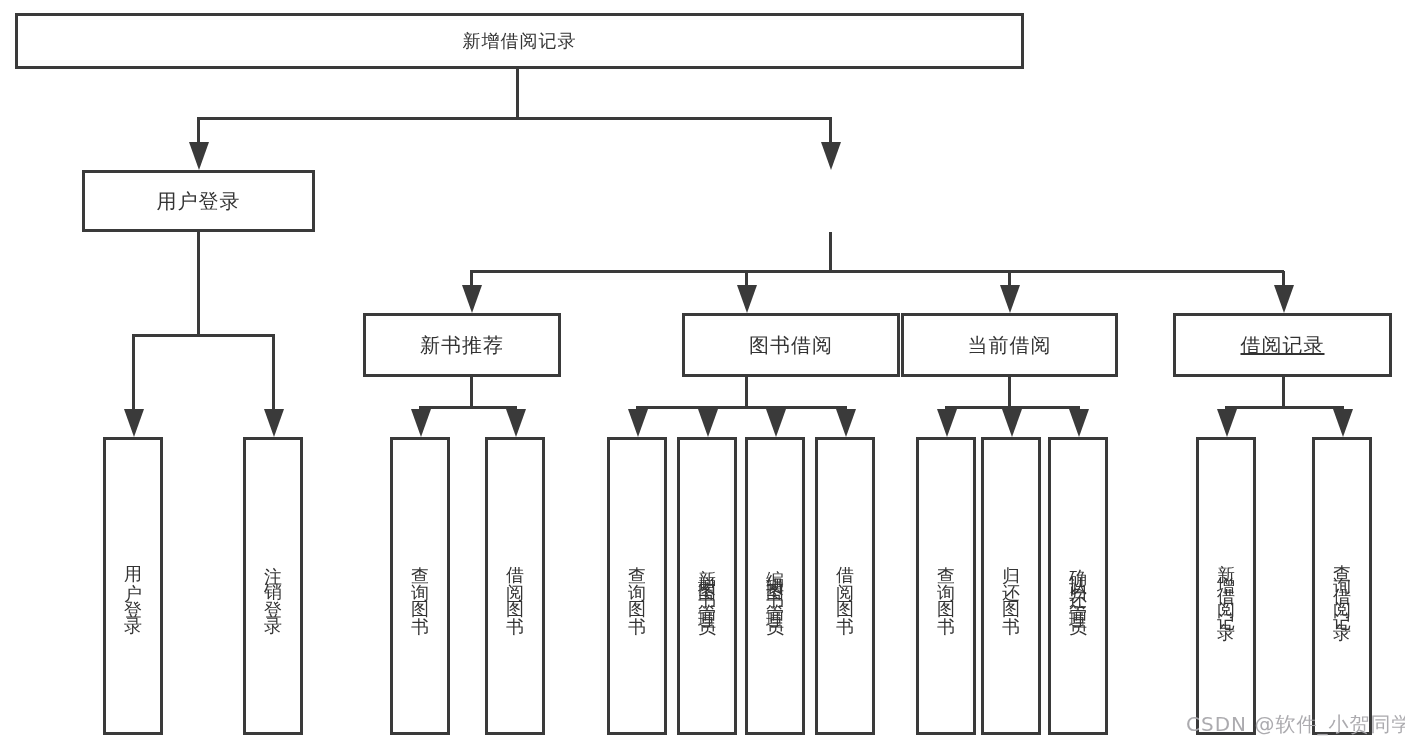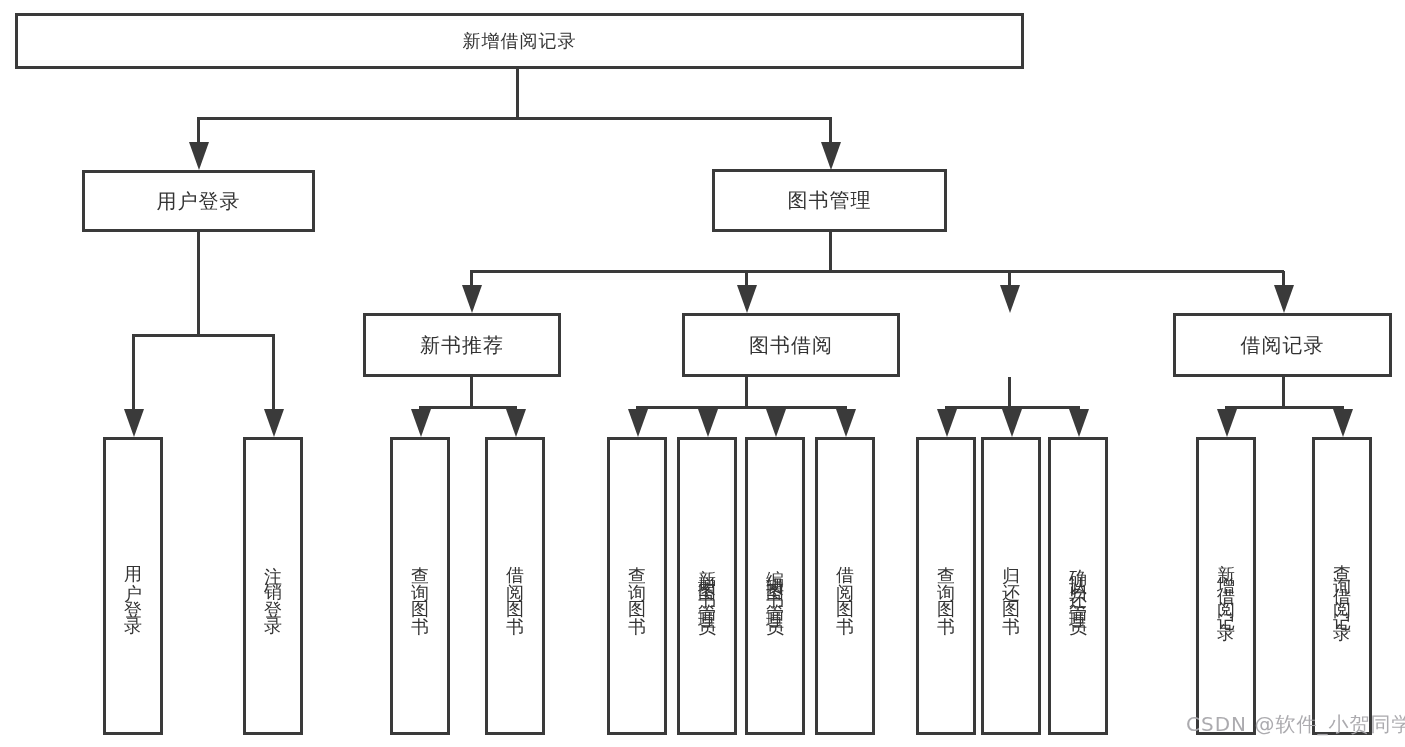--- a/index.html
+++ b/index.html
@@ -84,37 +84,37 @@
 <div class="canvas">
 
   <div class="box lvl1" style="left:15px; top:13px; width:1009px; height:56px;">新增借阅记录</div>
 
   <div class="vline" style="left:516px; top:69px;  height:49px;"></div>
   <div class="hline" style="left:197px; top:117px; width:635px;"></div>
   <div class="varrow" style="left:197px; top:118px; height:24px;"></div>
   <div class="varrow" style="left:829px; top:118px; height:24px;"></div>
 
   <div class="box" style="left:82px; top:170px; width:233px; height:62px;">用户登录</div>
-  <div class="box" style="left:712px; top:169px; width:235px; height:63px;">图书管理</div>
 
   <div class="vline" style="left:197px; top:232px; height:103px;"></div>
   <div class="hline" style="left:132px; top:334px; width:143px;"></div>
   <div class="varrow" style="left:132px; top:335px; height:74px;"></div>
   <div class="varrow" style="left:272px; top:335px; height:74px;"></div>
 
   <div class="vline" style="left:829px; top:232px; height:39px;"></div>
   <div class="hline" style="left:470px; top:270px; width:814px;"></div>
   <div class="varrow" style="left:470px;  top:271px; height:14px;"></div>
   <div class="varrow" style="left:745px;  top:271px; height:14px;"></div>
   <div class="varrow" style="left:1008px; top:271px; height:14px;"></div>
   <div class="varrow" style="left:1282px; top:271px; height:14px;"></div>
 
   <div class="box" style="left:363px;  top:313px; width:198px; height:64px;">新书推荐</div>
   <div class="box" style="left:637px;  top:313px; width:218px; height:64px;margin-left:45px;">图书借阅</div>
-  <div class="box" style="left:1173px; top:313px; width:219px; height:64px;">借阅记录</div>
+  <div class="box" style="left:901px;  top:313px; width:217px; height:64px;">当前借阅</div>
+  <div class="box" style="left:1173px; top:313px; width:219px; height:64px;text-decoration:underline;">借阅记录</div>
 
   <div class="vline" style="left:470px; top:377px; height:30px;"></div>
   <div class="hline" style="left:419px; top:406px; width:98px;"></div>
   <div class="varrow" style="left:419px; top:407px; height:2px;"></div>
   <div class="varrow" style="left:514px; top:407px; height:2px;"></div>
 
   <div class="vline" style="left:745px; top:377px; height:30px;"></div>
   <div class="hline" style="left:636px; top:406px; width:211px;"></div>
   <div class="varrow" style="left:636px; top:407px; height:2px;"></div>
   <div class="varrow" style="left:706px; top:407px; height:2px;"></div>

